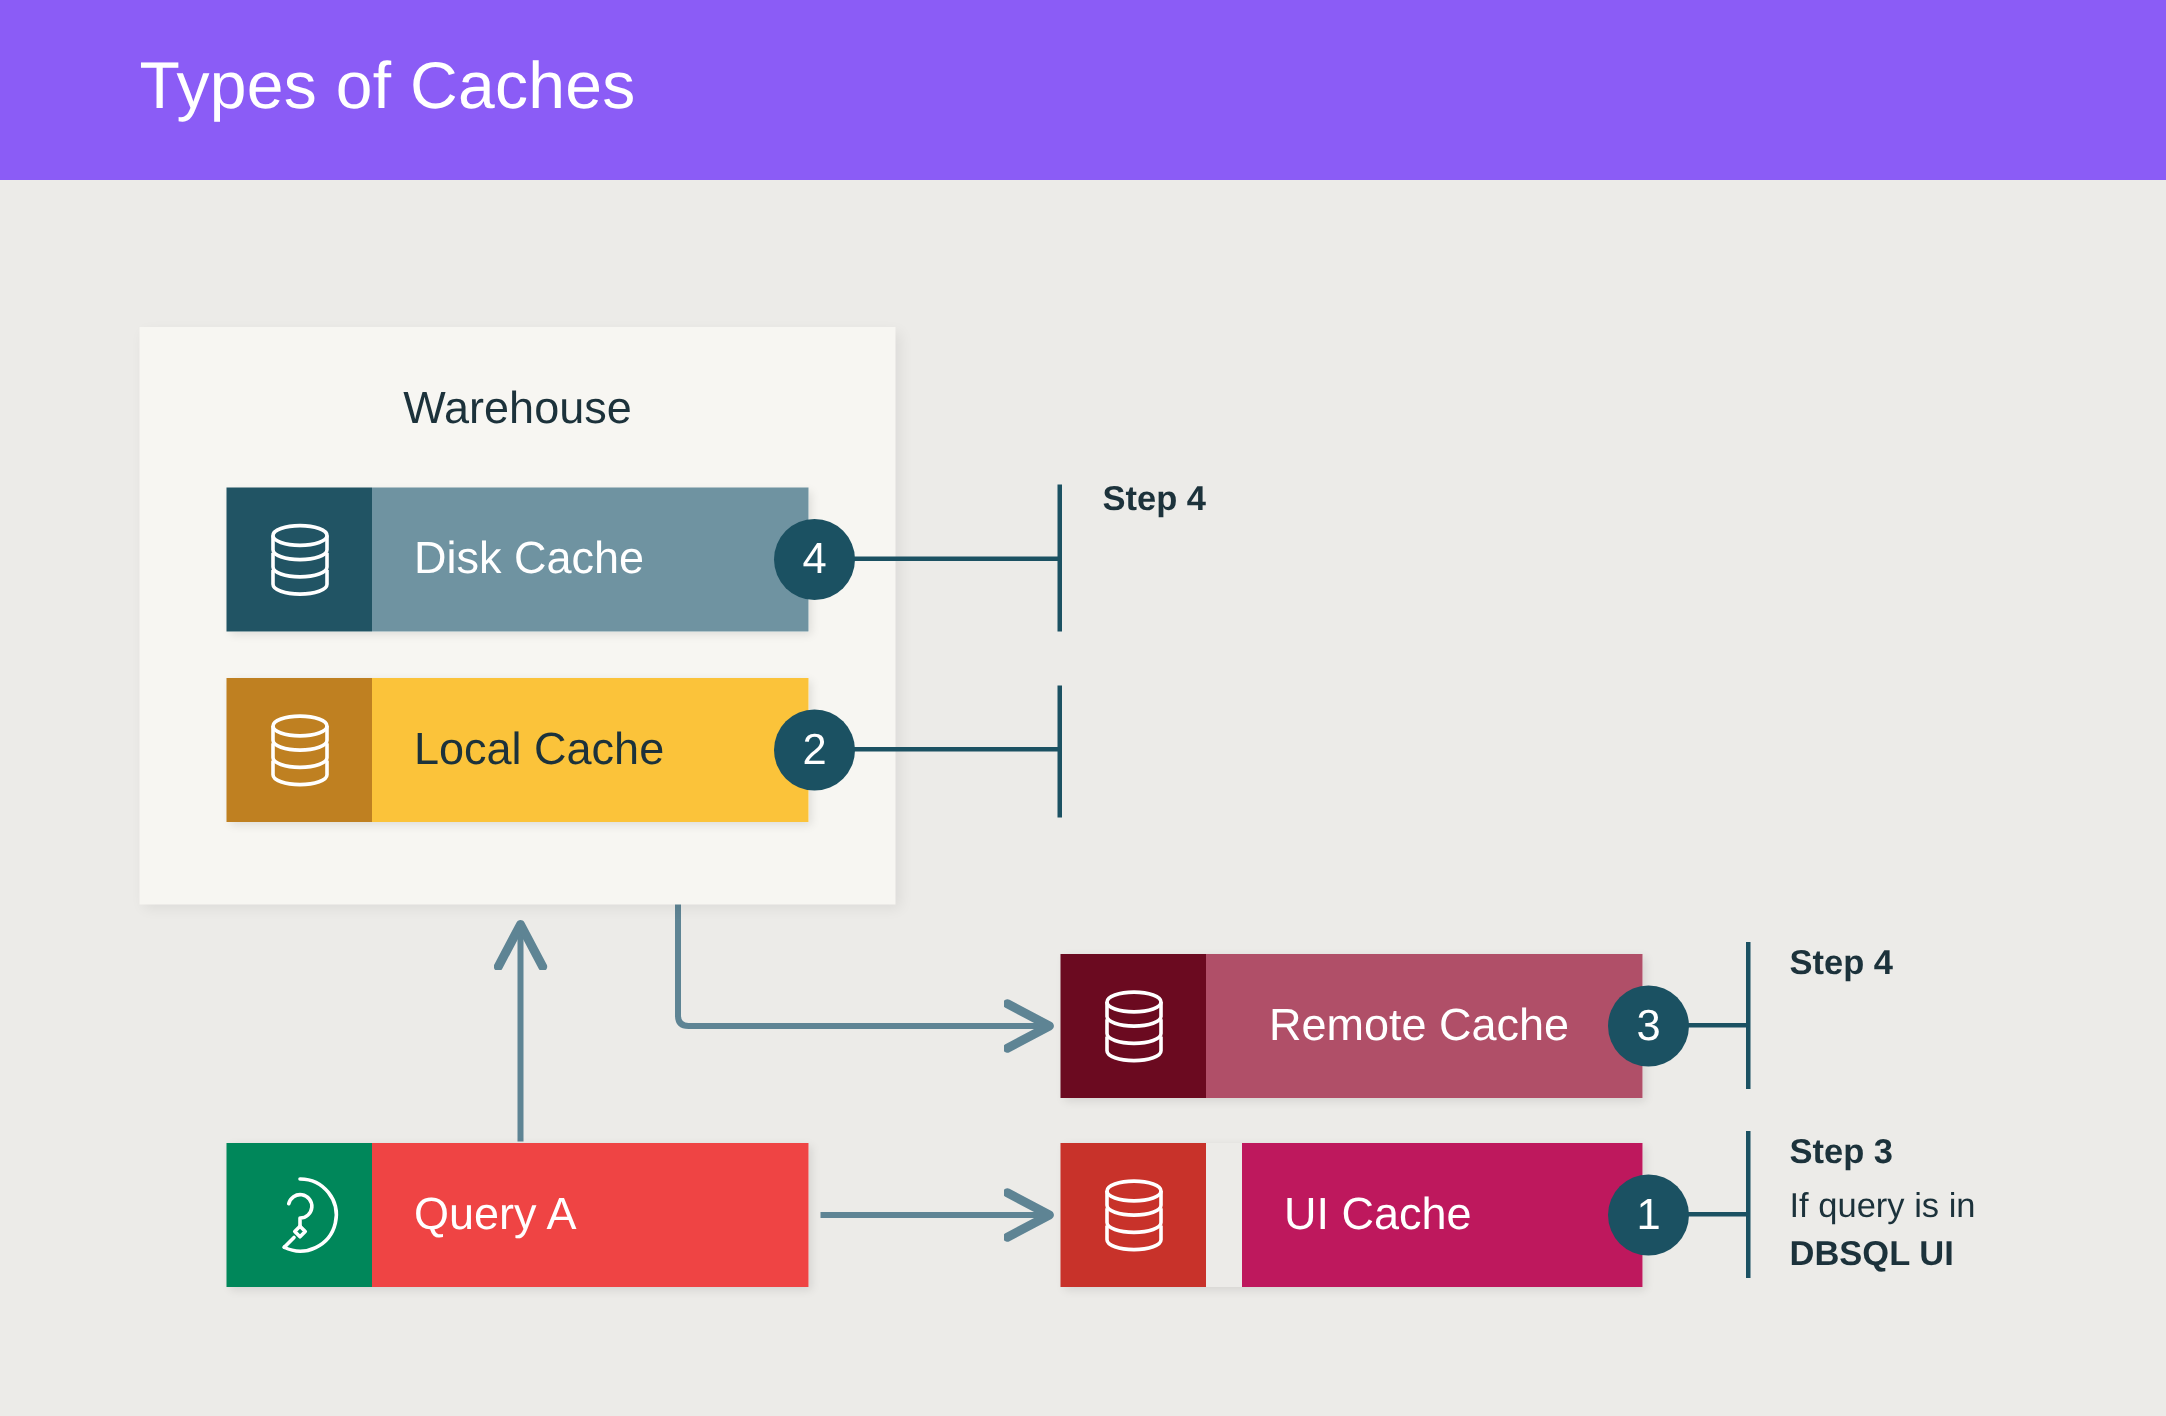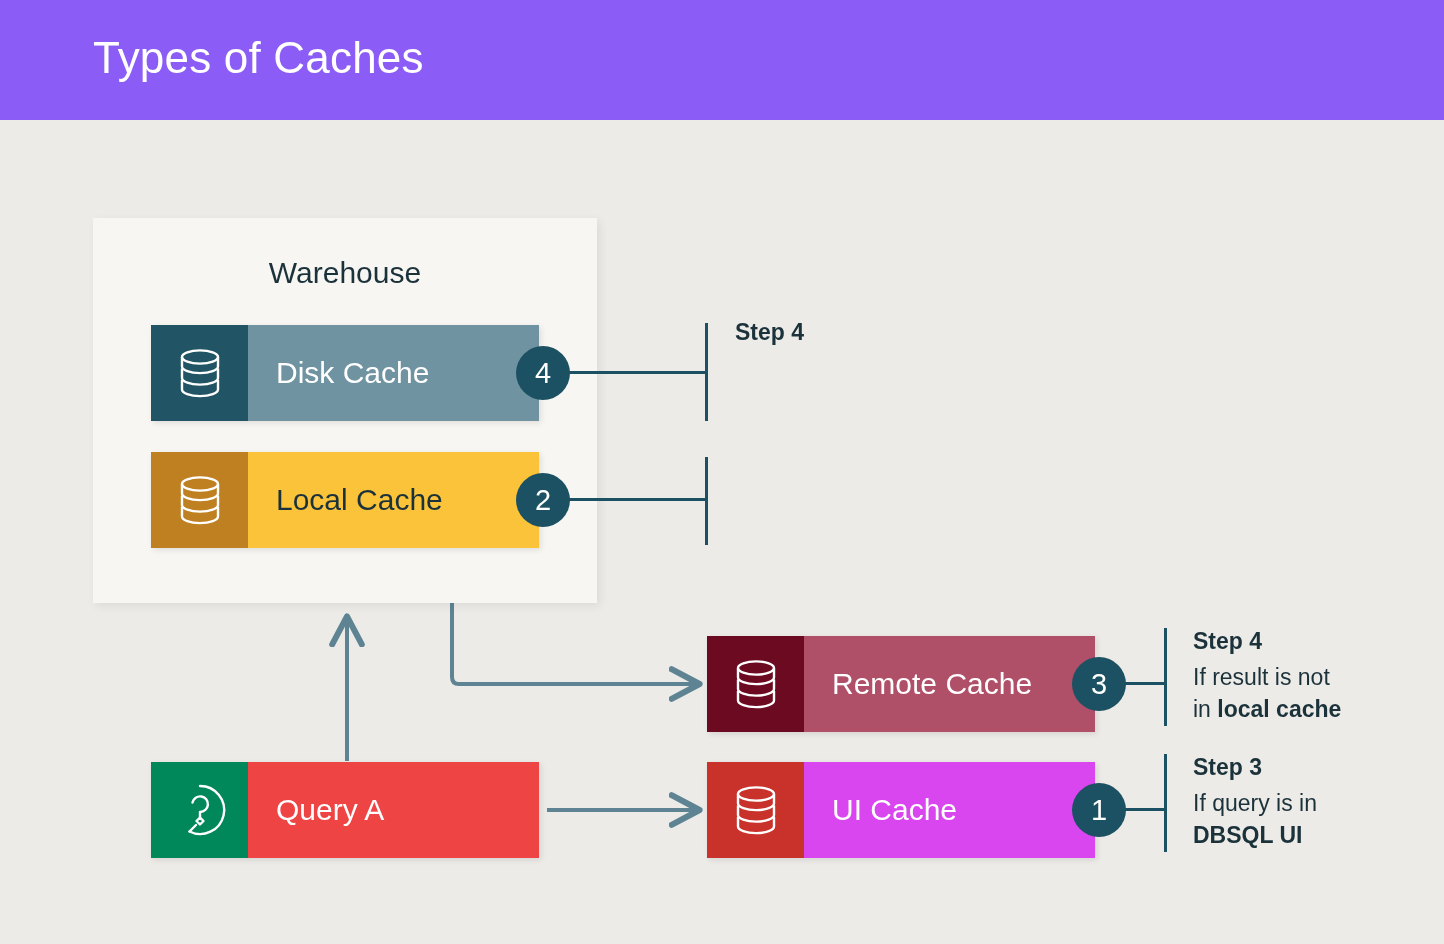--- a/index.html
+++ b/index.html
@@ -100,25 +100,25 @@
   
   #row-disk   .cache-icon-panel { background: #215464; }
   #row-disk   .cache-body       { background: #6F93A1; }
   #row-disk   .cache-label      { color: #FFFFFF; }
 
   #row-local  .cache-icon-panel { background: #BF8021; }
   #row-local  .cache-body       { background: #FBC33A; }
   #row-local  .cache-label      { color: #1C323B; }
 
   #row-remote .cache-icon-panel { background: #6B0A20; }
-  #row-remote .cache-body       { background: #B04F68; }
+  #row-remote .cache-body       { background: #B04F68; padding-left: 14px; }
   #row-remote .cache-label      { color: #FFFFFF; }
 
   #row-ui     .cache-icon-panel { background: #C8322A; }
-  #row-ui     .cache-body       { background: #d946ef; }
+  #row-ui     .cache-body       { background: #be185d; margin-left: 24px; }
   #row-ui     .cache-label      { color: #FFFFFF; }
 
   #row-query  .cache-icon-panel { background: #00875A; }
   #row-query  .cache-body       { background: #ef4444; }
   #row-query  .cache-label      { color: #FFFFFF; }
 
   
   .step-badge {
     position: absolute;
     width: 54px;
@@ -295,22 +295,20 @@
     <div class="step-title">Step 4</div>
   </div>
 
   <div class="vbar" style="left:705px; top:337px; height:88px;"></div>
   <div class="hstub" style="left:569px; top:378px; width:137px;"></div>
 
   <div class="vbar" style="left:1164px; top:508px; height:98px;"></div>
   <div class="hstub" style="left:1125px; top:562px; width:41px;"></div>
   <div class="step-block" style="left:1193px; top:508px; width:250px;">
     <div class="step-title">Step 4</div>
-    <div class="step-desc"><span>If result is not
-in </span><b>local cache</b><span></span></div>
   </div>
 
   <div class="vbar" style="left:1164px; top:634px; height:98px;"></div>
   <div class="hstub" style="left:1125px; top:688px; width:41px;"></div>
   <div class="step-block" style="left:1193px; top:634px; width:250px;">
     <div class="step-title">Step 3</div>
     <div class="step-desc"><span>If query is in
 </span><b>DBSQL UI</b><span></span></div>
   </div>
 

